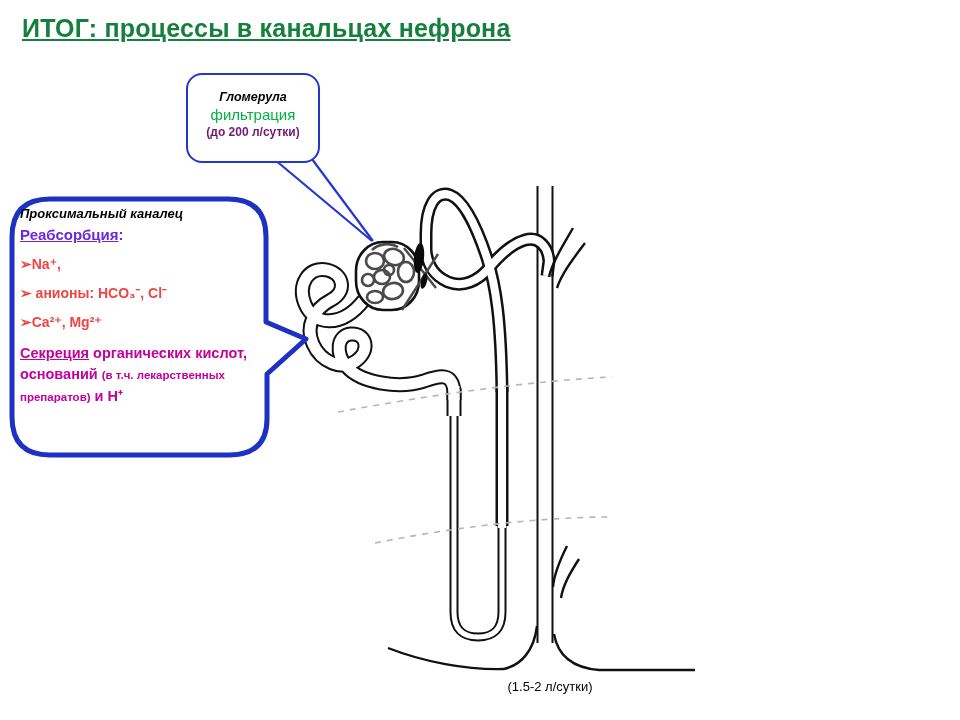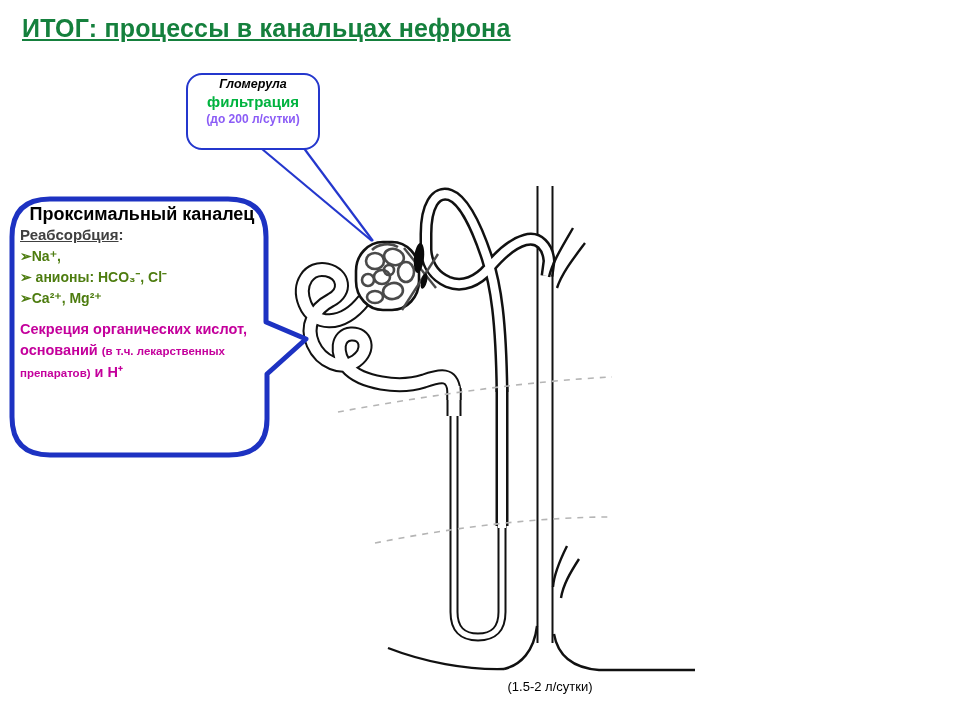--- a/index.html
+++ b/index.html
@@ -12,39 +12,39 @@
   #page-title{
     left:22px;top:14px;font-size:25px;font-weight:bold;color:#15803d;
     text-decoration:underline;letter-spacing:.2px;white-space:nowrap;z-index:3;
   }
   
   #diagram-svg{left:0;top:0;z-index:1;}
   
   #glomerulus-callout{
     left:186px;top:73px;width:130px;height:72px;background:#fff;
     border:2.5px solid #2437cd;border-radius:16px;text-align:center;
-    padding-top:1px;z-index:2;
+    padding-top:14px;z-index:2;
   }
   #glomerulus-callout .l1{font-size:12.5px;font-weight:bold;font-style:italic;color:#000;line-height:16px;}
-  #glomerulus-callout .l2{font-size:15px;font-weight:bold;color:#00b33f;line-height:19px;}
-  #glomerulus-callout .l3{font-size:12px;font-weight:bold;color:#8b5cf6;line-height:16px;}
+  #glomerulus-callout .l2{font-size:15px;font-weight:normal;color:#00b33f;line-height:19px;}
+  #glomerulus-callout .l3{font-size:12px;font-weight:bold;color:#701a75;line-height:16px;}
   
   #proximal-callout-text{
     left:20px;top:204px;width:244px;z-index:2;font-weight:bold;
   }
-  .pc-heading{font-size:18px;color:#000;line-height:20px;text-align:center;}
-  .pc-reab{font-size:15px;color:#404040;line-height:22px;}
+  .pc-heading{font-size:13px;font-style:italic;color:#000;line-height:20px;}
+  .pc-reab{font-size:15px;color:#6d28d9;line-height:22px;}
   .pc-reab .u{text-decoration:underline;}
-  .item{font-size:14px;color:#4d7c0f;line-height:21px;white-space:nowrap;}
+  .item{font-size:14px;color:#ef4444;line-height:21px;white-space:nowrap;margin-top:8px;}
   .item .big{font-size:19px;}
   .item.tall{line-height:26px;}
   .item.indent{padding-left:9px;}
   .spacer{height:10px;}
   .sec{font-size:14.5px;color:#c4009c;line-height:21px;white-space:nowrap;}
-  .sec .u{}
+  .sec .u{text-decoration:underline;}
   .sec .small{font-size:11.5px;}
   
   #diuresis{
     left:470px;top:679px;width:160px;text-align:center;z-index:2;color:#000;
   }
   #diuresis .d1{font-size:20px;font-weight:bold;line-height:22px;}
   #diuresis .d2{font-size:13px;font-weight:normal;line-height:15px;}
 </style>
 </head>
 <body>

